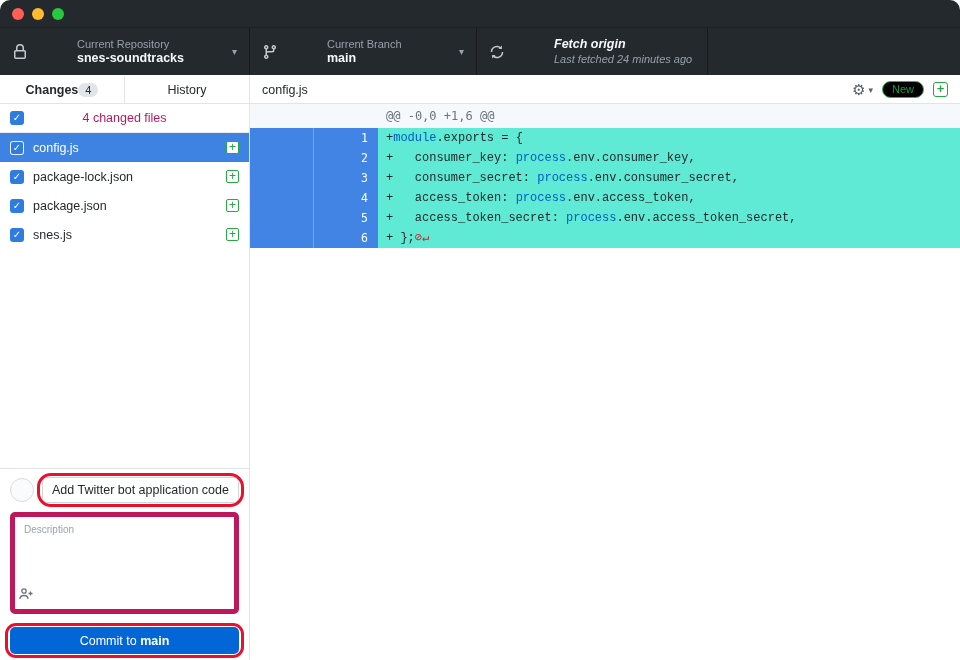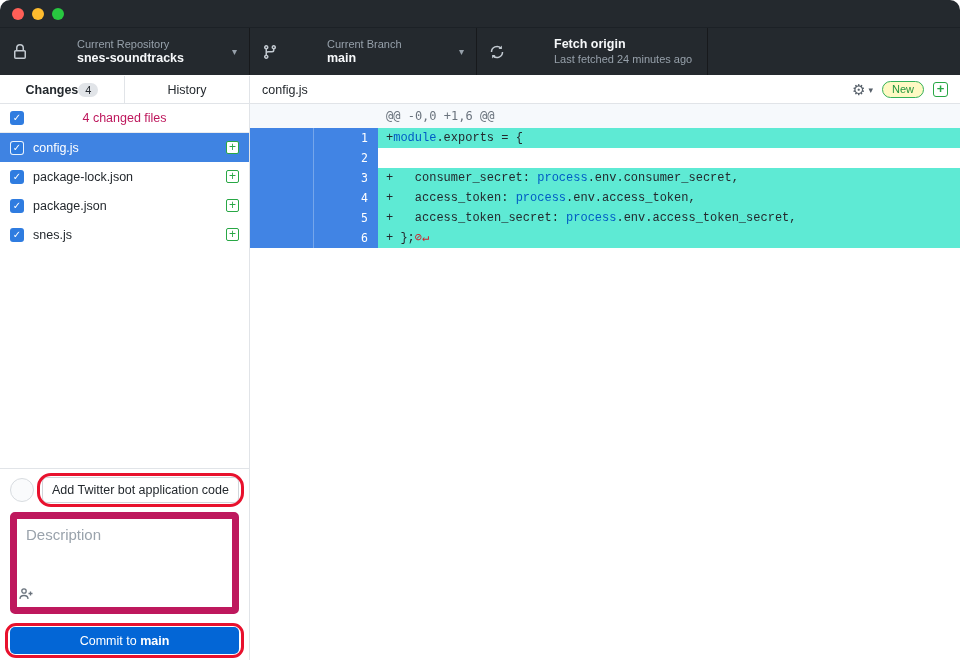--- a/index.html
+++ b/index.html
@@ -7,21 +7,21 @@
   .app { position: relative; width: 960px; height: 660px; background: #fff; overflow: hidden; border-radius: 10px; }
 
   
   .titlebar { height: 28px; background: #24292e; display: flex; align-items: center; padding-left: 12px; gap: 8px; border-bottom: 1px solid #1c2126; }
   .tl { width: 12px; height: 12px; border-radius: 50%; }
   .tl-red { background: #ff5f57; } .tl-yellow { background: #febc2e; } .tl-green { background: #28c840; }
 
   
   .toolbar { height: 47px; background: #24292e; display: flex; }
   .tb-section { display: flex; align-items: center; padding: 0 12px; border-right: 1px solid #17191c; cursor: pointer; }
-  .tb-repo { width: 250px; } .tb-branch { width: 227px; } .tb-fetch { width: 231px; }
+  .tb-repo { width: 250px; } .tb-branch { width: 227px; } .tb-fetch { width: 231px; font-style: italic; }
   .tb-icon { margin-right: 10px; flex: 0 0 auto; display: flex; }
   .tb-text { display: flex; flex-direction: column; justify-content: center; margin-left: 39px; }
   .tb-label { font-size: 11px; color: #96a0aa; line-height: 14px; }
   .tb-value { font-size: 12.5px; color: #f6f8fa; font-weight: 700; line-height: 15px; }
   .tb-sub { font-size: 11px; color: #96a0aa; line-height: 14px; }
   .tb-chevron { margin-left: auto; color: #96a0aa; font-size: 10px; }
 
   
   .bodyarea { position: absolute; top: 76px; left: 0; right: 0; bottom: 0; display: flex; }
 
@@ -46,37 +46,37 @@
 
   
   .commit-panel { position: absolute; left: 0; right: 0; bottom: 0; border-top: 1px solid #e1e4e8; background: #fff; padding: 8px 10px 6px; }
   .summary-line { display: flex; align-items: center; gap: 8px; }
   .avatar { width: 24px; height: 24px; border-radius: 50%; border: 1px solid #d8dce0; background: #fafbfc; flex: 0 0 auto; }
   .summary-wrap { position: relative; flex: 1; }
   .summary-input { width: 100%; height: 26px; border: 1px solid #d1d5da; border-radius: 5px; padding: 0 9px; font-size: 12.5px; font-family: inherit; color: #24292e; outline: none; }
   .annotation { position: absolute; border: 3px solid #e8112d; pointer-events: none; }
   .ann-summary { left: -5px; right: -5px; top: -4px; bottom: -4px; border-radius: 14px; }
   .desc-wrap { position: relative; margin-top: 9px; }
-  .desc-input { width: 100%; height: 102px; border: 7px solid #be185d; border-radius: 5px; padding: 7px 9px; font-size: 15px; font-family: inherit; color: #24292e; resize: none; outline: none; display: block; }
+  .desc-input { width: 100%; height: 102px; border: 5px solid #be185d; border-radius: 5px; padding: 7px 9px; font-size: 10px; font-family: inherit; color: #24292e; resize: none; outline: none; display: block; }
   .desc-input::placeholder { color: #9aa3ac; }
   .person-add { position: absolute; left: 8px; bottom: 8px; }
   .btn-wrap { position: relative; margin-top: 13px; }
   .commit-btn { width: 100%; height: 27px; background: #0366d6; border: none; border-radius: 5px; color: #fff; font-size: 12.5px; font-family: inherit; cursor: pointer; }
   .commit-btn b { font-weight: 700; }
   .ann-btn { left: -5px; right: -5px; top: -4px; bottom: -4px; border-radius: 11px; }
 
   
   .main { flex: 1; background: #fff; }
   .file-header { height: 28px; border-bottom: 1px solid #e1e4e8; display: flex; align-items: center; padding: 0 12px; }
   .file-title { font-size: 12.5px; color: #24292e; }
   .header-right { margin-left: auto; display: flex; align-items: center; gap: 9px; }
   .gear-wrap { display: flex; align-items: center; gap: 3px; color: #57606a; cursor: pointer; }
   .gear { font-size: 15px; line-height: 15px; }
   .chev { font-size: 9px; color: #57606a; }
-  .new-badge { height: 17px; line-height: 15px; padding: 0 9px; border: 1px solid #34b159; border-radius: 9px; color: #22963f; font-size: 11px; background: #fef9c3; }
+  .new-badge { height: 17px; line-height: 15px; padding: 0 9px; border: 1px solid #34b159; border-radius: 9px; color: #22963f; font-size: 11px; background: #000000; }
   .add-tile { width: 15px; height: 15px; border: 1px solid #28a745; border-radius: 3px; color: #28a745; font-size: 13px; line-height: 12px; text-align: center; font-weight: 700; background: #fff; }
 
   
   .diff { font-family: "DejaVu Sans Mono", "Liberation Mono", monospace; }
   .hunk-row { height: 24px; line-height: 24px; background: #f6f9fc; color: #6a737d; font-size: 12px; padding-left: 136px; }
   .diff-line { display: flex; height: 20px; line-height: 20px; }
   .g1 { width: 64px; background: #4184e4; border-right: 1px solid rgba(255,255,255,.28); flex: 0 0 auto; cursor: pointer; }
   .g2 { width: 64px; background: #4184e4; color: #fff; font-size: 11.5px; text-align: right; padding-right: 10px; flex: 0 0 auto; cursor: pointer; }
   .code { flex: 1; background: #5eead4; padding-left: 8px; font-size: 12px; white-space: pre; font-family: Liberation Mono, monospace; }
   .c-p { color: #24292e; } .c-b { color: #005cc5; } .c-r { color: #cf222e; }
@@ -217,20 +217,21 @@
         </div>
         <div>
             <div class="diff-line">
               <span class="g1"></span>
               <span class="g2">1</span>
               <span class="code"><span class="c-p">+</span><span class="c-b">module</span><span class="c-p">.exports = {</span></span>
             </div>
             <div class="diff-line">
               <span class="g1"></span>
               <span class="g2">2</span>
+              <span class="code"><span class="c-p">+   consumer_key: </span><span class="c-b">process</span><span class="c-p">.env.consumer_key,</span></span>
             </div>
             <div class="diff-line">
               <span class="g1"></span>
               <span class="g2">3</span>
               <span class="code"><span class="c-p">+   consumer_secret: </span><span class="c-b">process</span><span class="c-p">.env.consumer_secret,</span></span>
             </div>
             <div class="diff-line">
               <span class="g1"></span>
               <span class="g2">4</span>
               <span class="code"><span class="c-p">+   access_token: </span><span class="c-b">process</span><span class="c-p">.env.access_token,</span></span>

